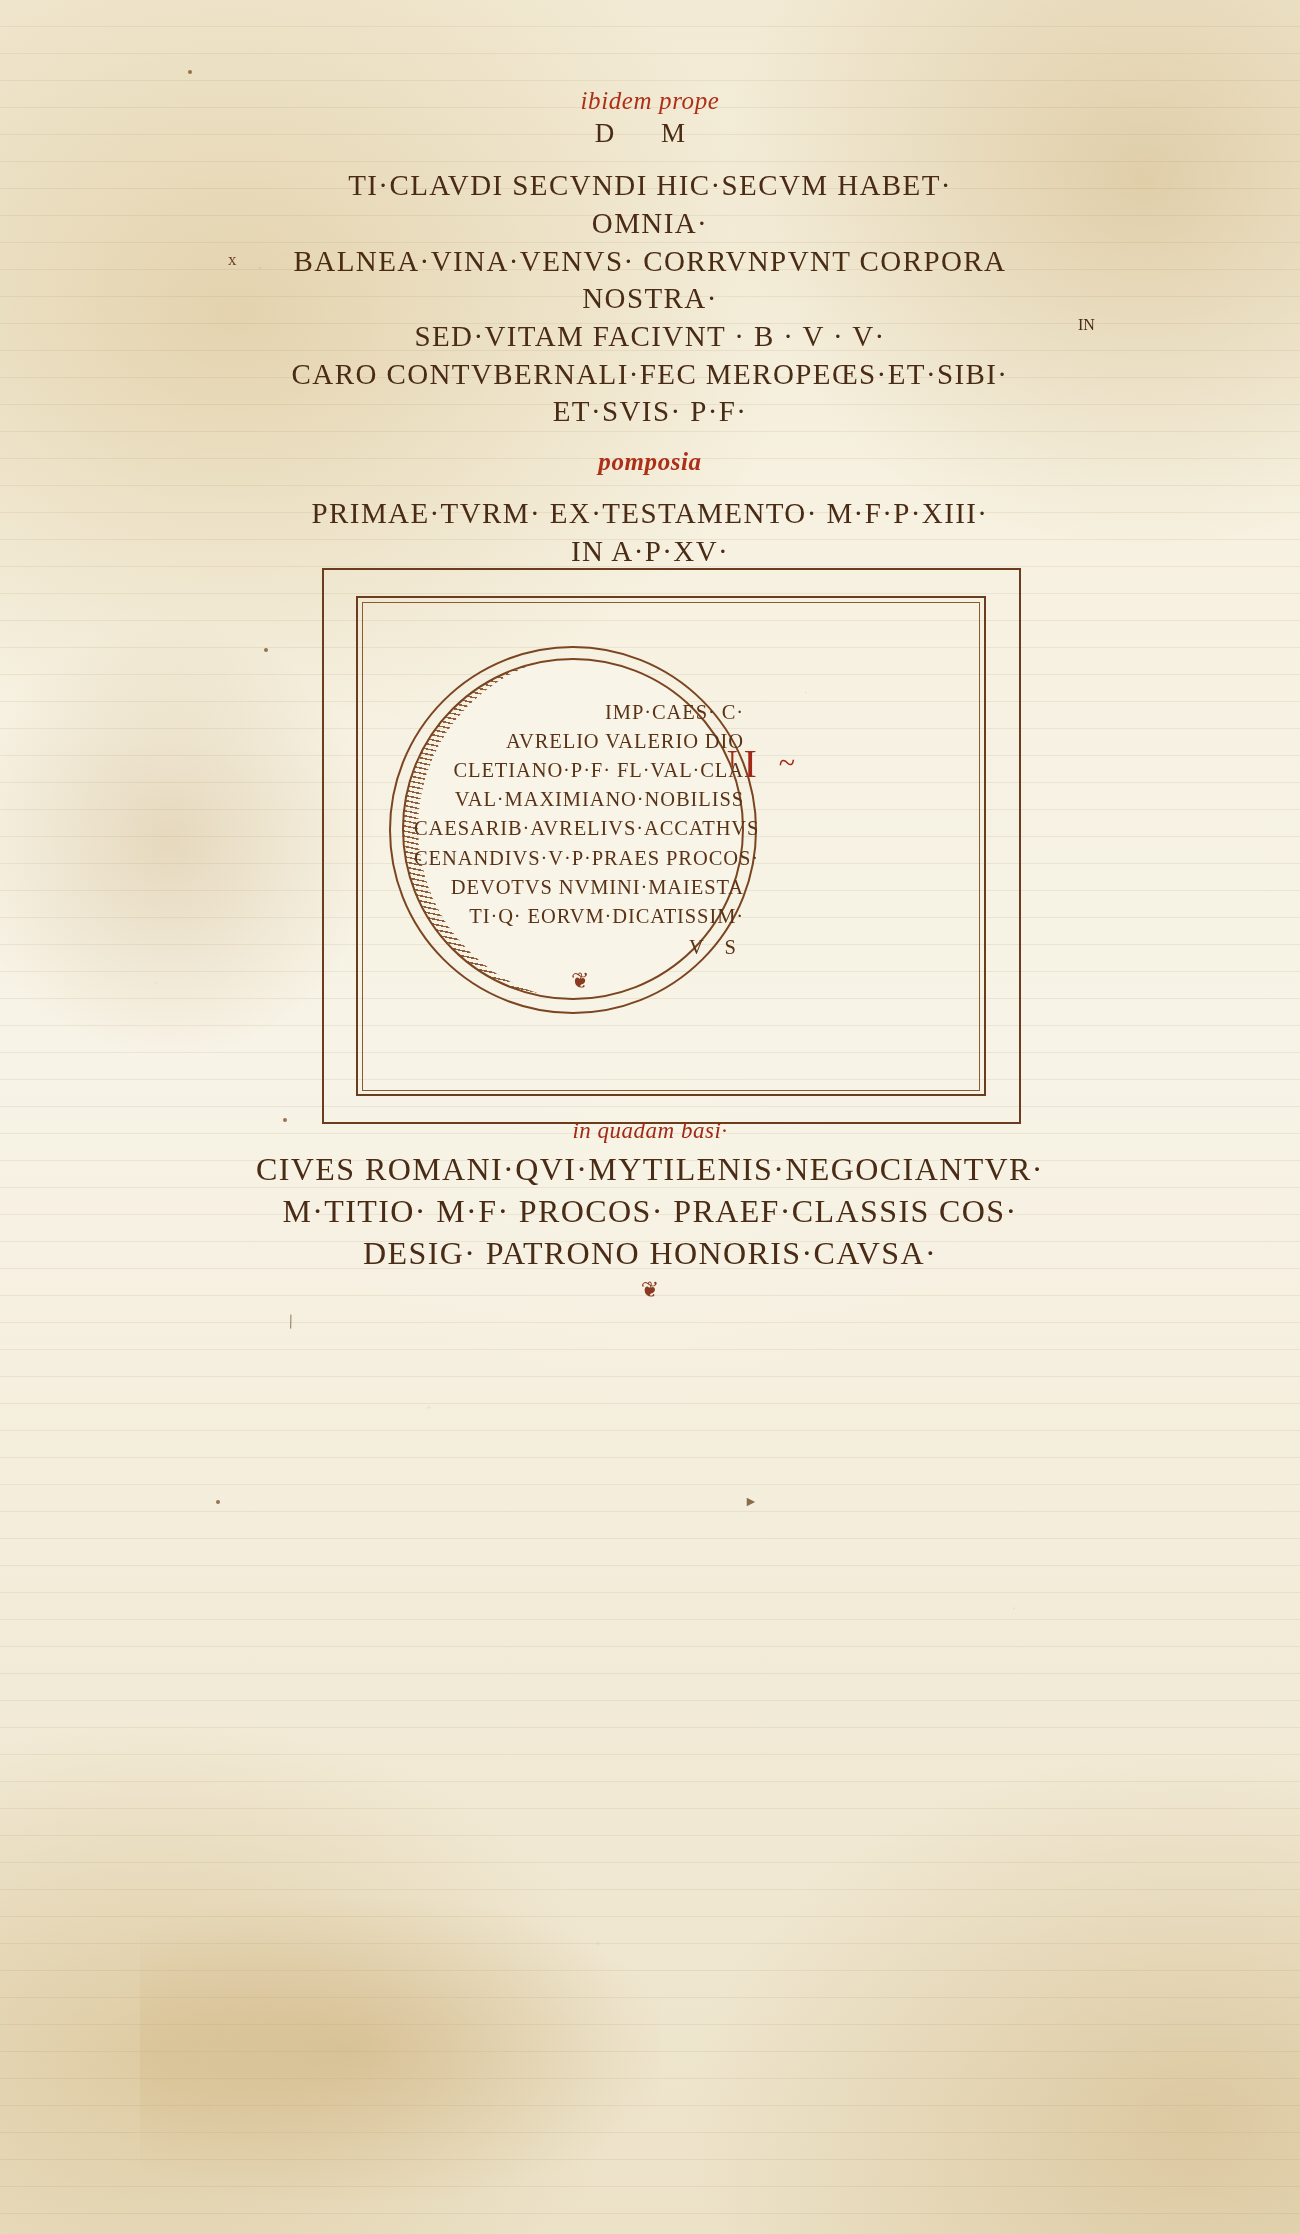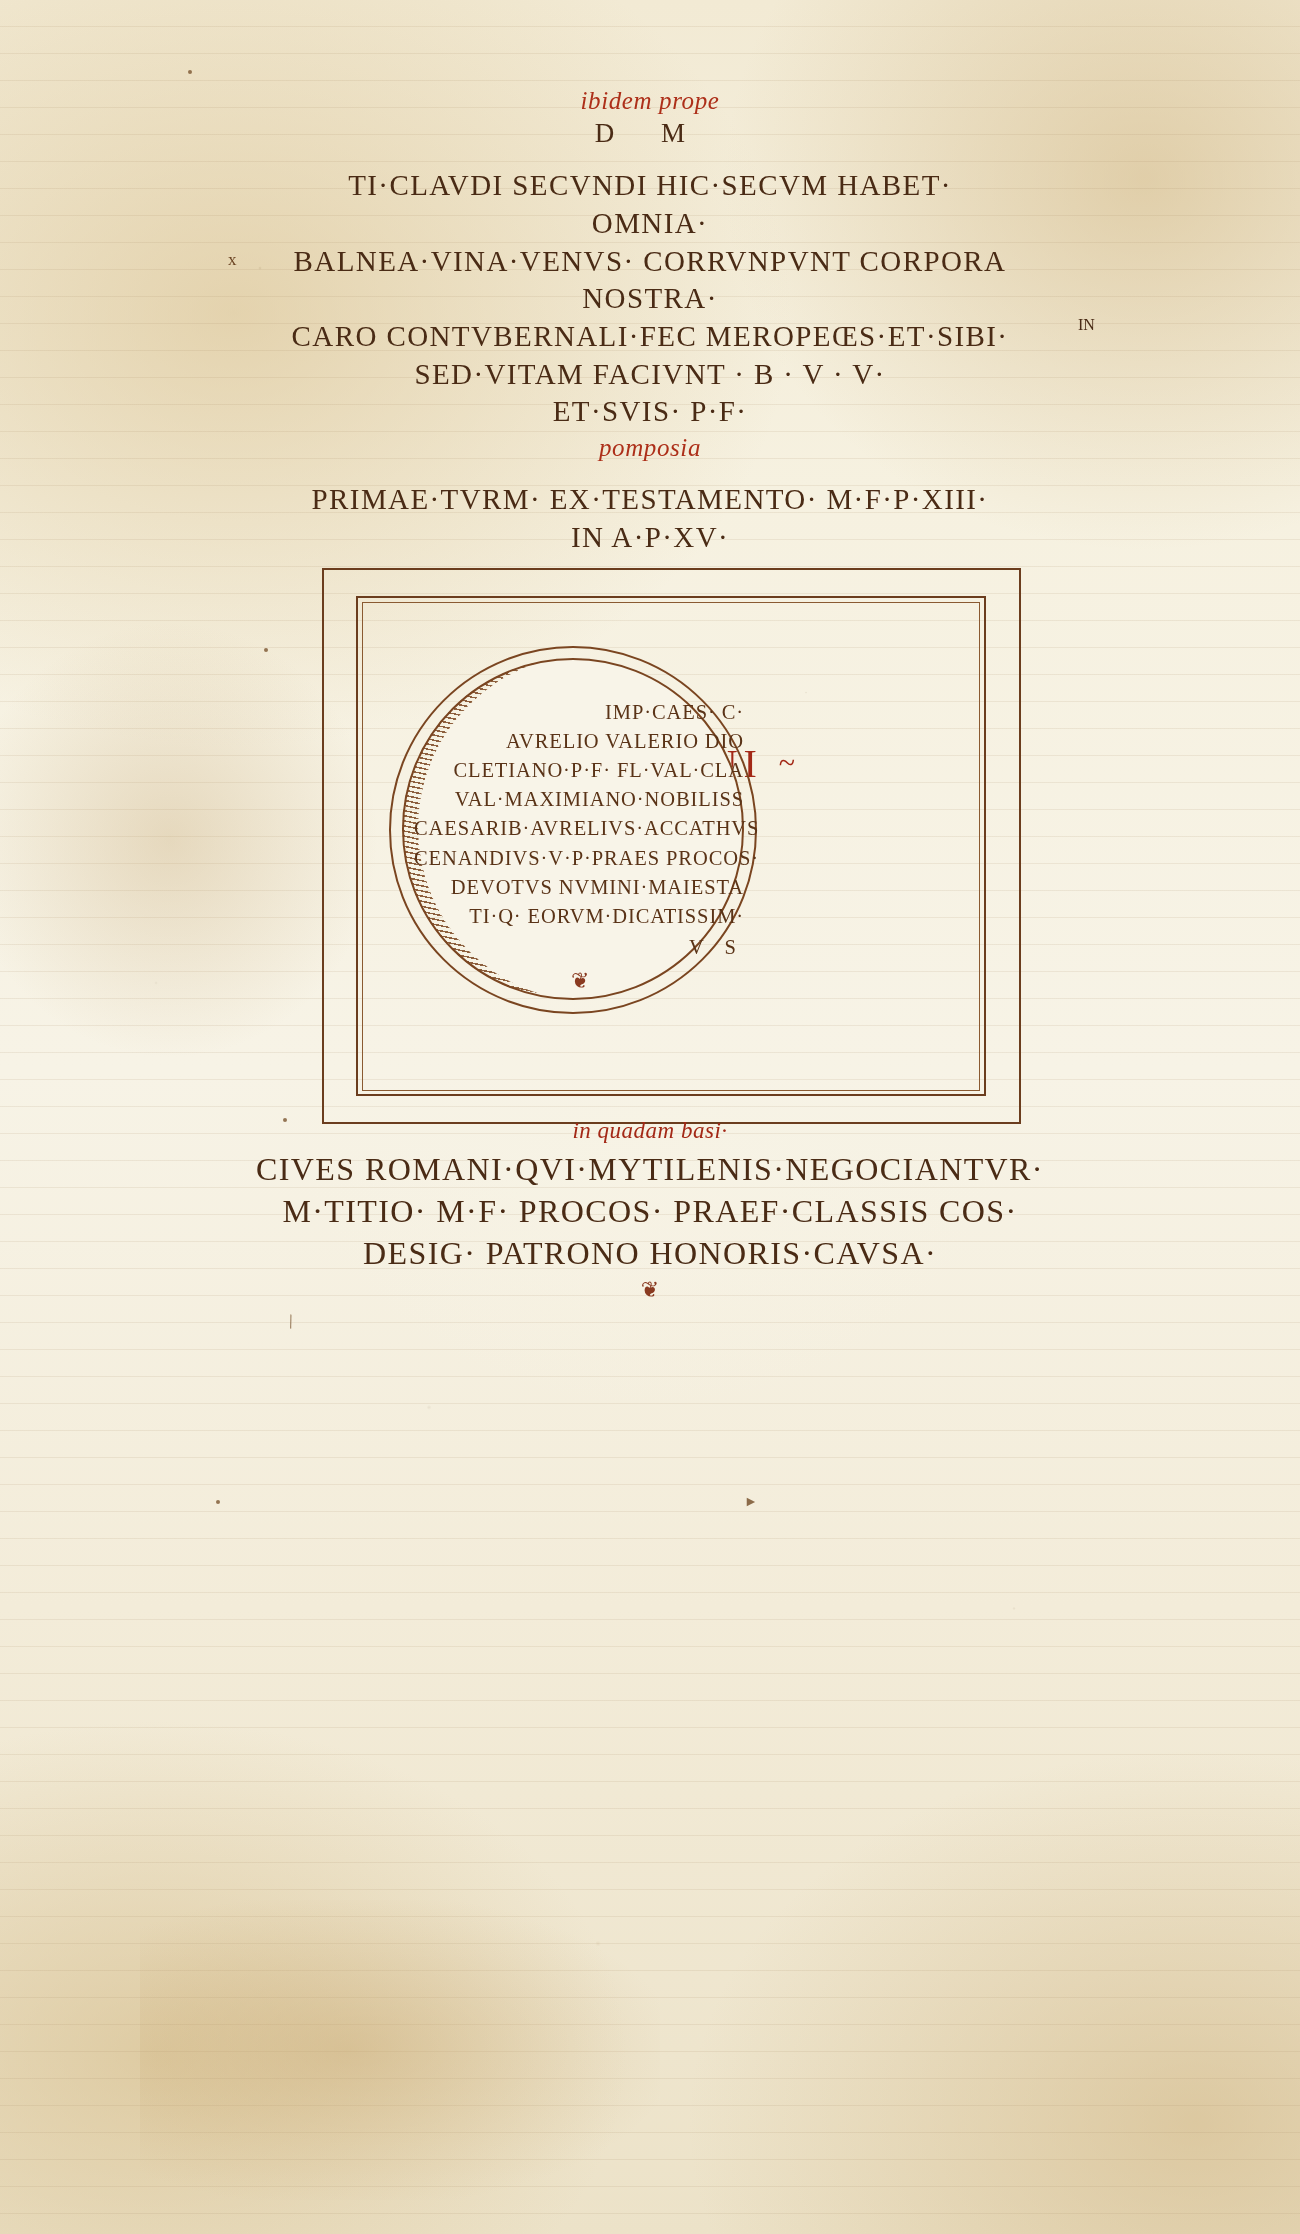--- a/index.html
+++ b/index.html
@@ -268,24 +268,24 @@
   <div id="stain-bl"></div>
   <div id="stain-ml"></div>
 
   <div id="top-block">
     <p class="rubric-line">ibidem prope</p>
     <p class="caps dm-row">D           M</p>
     <p class="caps">TI·CLAVDI  SECVNDI  HIC·SECVM HABET·</p>
     <p class="caps">OMNIA·</p>
     <p class="caps">BALNEA·VINA·VENVS· CORRVNPVNT CORPORA</p>
     <p class="caps">NOSTRA·</p>
+    <p class="caps">SED·VITAM FACIVNT · B · V · V·</p>
     <p class="caps">CARO CONTVBERNALI·FEC MEROPEŒS·ET·SIBI·</p>
-    <p class="caps">SED·VITAM FACIVNT · B · V · V·</p>
     <p class="caps">ET·SVIS· P·F·</p>
-    <p class="rubric-line" style="margin-top:4px;">pomposia</p>
+    <p class="rubric-line" style="margin-top:18px;font-weight:bold;">pomposia</p>
     <p class="caps" style="margin-top:20px;">PRIMAE·TVRM· EX·TESTAMENTO· M·F·P·XIII·</p>
     <p class="caps">IN A·P·XV·</p>
   </div>
 
   <div class="margin-mark" style="left:228px; top:250px;">x</div>
   <div class="caps sup" style="position:absolute; left:1078px; top:315px; color:#4a2b15;text-align:center;">IN</div>
 
   <div class="mark-dot" style="left:188px; top:70px;"></div>
   <div class="mark-dot" style="left:264px; top:648px;"></div>
   <div class="mark-dot" style="left:283px; top:1118px;"></div>

